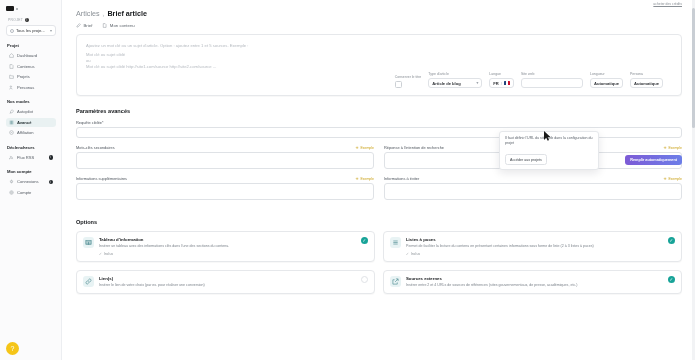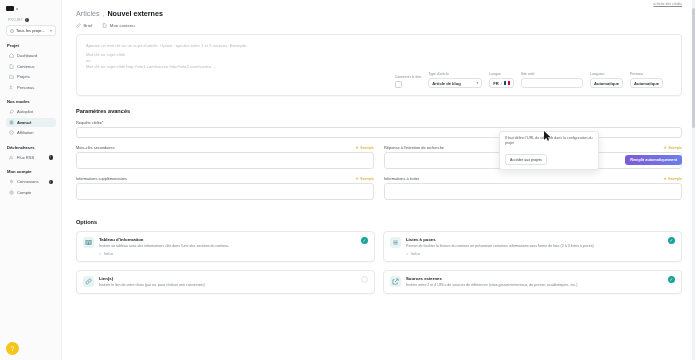--- a/index.html
+++ b/index.html
@@ -309,21 +309,21 @@
   <main class="main">
 
     <div class="topbar">
       <span class="credits">acheter des crédits</span>
     </div>
 
     <div class="page-head">
       <div class="breadcrumb">
         <span class="bc-parent">Articles</span>
         <span class="bc-sep">›</span>
-        <span class="bc-current">Nouvel externes</span>
+        <span class="bc-current">Brief article</span>
       </div>
       <div class="tabs" id="tabs">
           <div class="tab">
             <span class="ico"><svg viewBox="0 0 16 16" width="5" height="5" fill="none" stroke="currentColor" stroke-width="1.4">
                 <path d="M11 2l3 3-8 8H3v-3z"></path>
               </svg></span>
             <span>Brief</span>
           </div>
           <div class="tab">
             <span class="ico"><svg viewBox="0 0 16 16" width="5" height="5" fill="none" stroke="currentColor" stroke-width="1.4">

